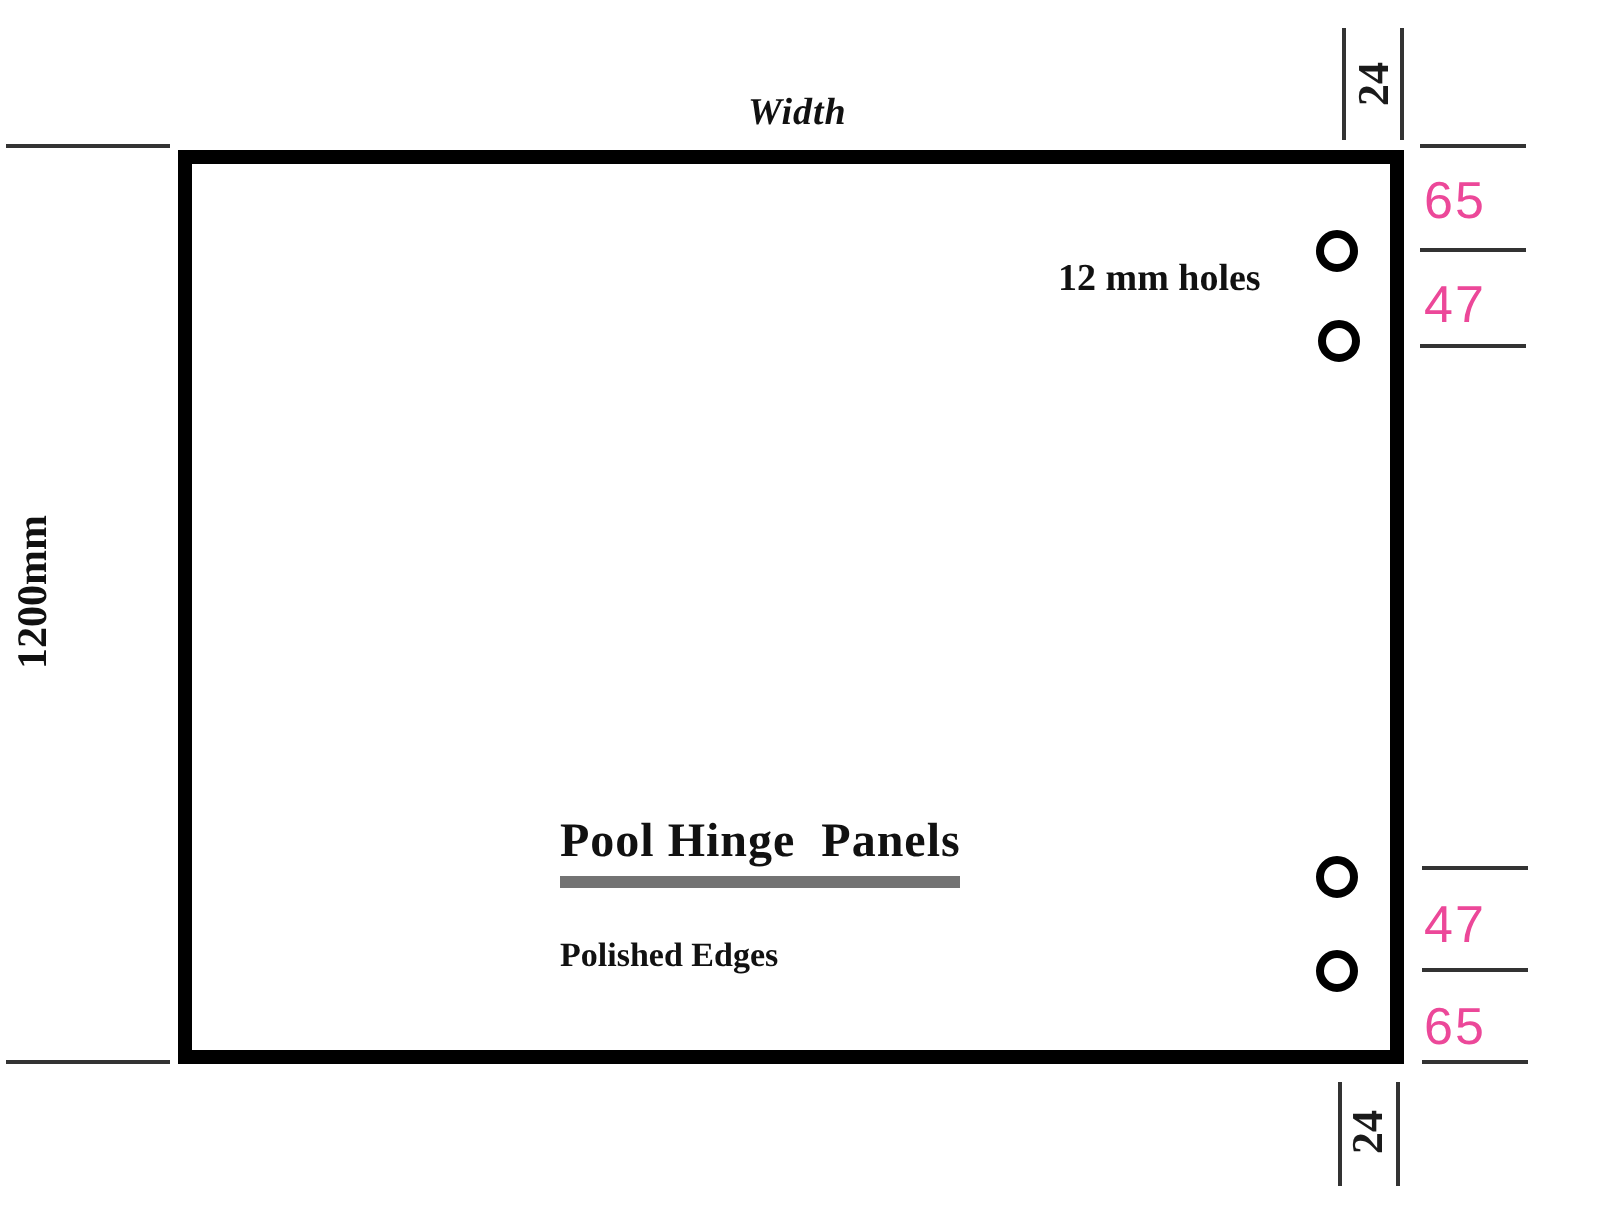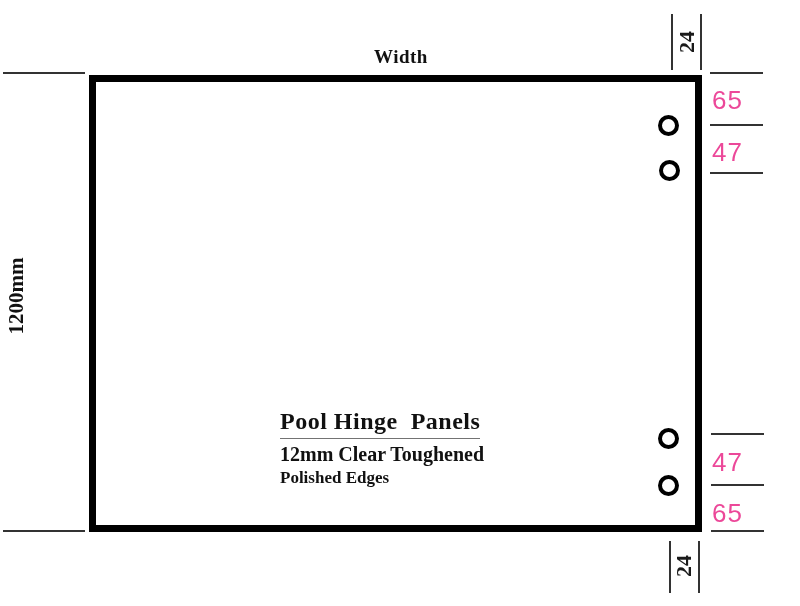--- a/index.html
+++ b/index.html
@@ -58,20 +58,21 @@
     font-size: 22px;
     line-height: 22px;
     color: #1a1a1a;
   }
   .width-label {
     position: absolute;
     left: 374px; top: 46px;
     font-weight: bold;
     font-size: 19px;
     letter-spacing: 0.5px;
+    font-style: italic;
   }
   .height-label {
     width: 84px; height: 22px;
     left: -26px; top: 285px;
     font-weight: bold;
     font-size: 21px;
     line-height: 22px;
   }
   .holes-label {
     position: absolute;
@@ -79,21 +80,21 @@
     font-weight: bold;
     font-size: 19px;
   }
   .title-text {
     position: absolute;
     left: 280px; top: 408px;
     font-weight: bold;
     font-size: 24px;
     white-space: pre;
     display: inline-block;
-    border-bottom: 1px solid #737373;
+    border-bottom: 6px solid #737373;
     padding-bottom: 3px;
     letter-spacing: 0.5px;
   }
   .spec {
     position: absolute;
     left: 280px;
     font-weight: bold;
     white-space: pre;
   }
   .spec-1 { top: 443px; font-size: 20px; }
@@ -112,20 +113,21 @@
   <div class="rot height-label">1200mm</div>
 
   <div class="hline" style="left:3px; top:72px; width:82px;"></div>
   <div class="hline" style="left:3px; top:530px; width:82px;"></div>
 
   <div class="hole" style="left:658px; top:115px;"></div>
   <div class="hole" style="left:659px; top:160px;"></div>
   <div class="hole" style="left:658px; top:428px;"></div>
   <div class="hole" style="left:658px; top:475px;"></div>
 
+  <div class="holes-label">12 mm holes</div>
 
   <div class="vline" style="left:671px; top:14px; height:56px;"></div>
   <div class="vline" style="left:700px; top:14px; height:56px;"></div>
   <div class="rot dim-24" style="left:674px; top:31px; width:26px;">24</div>
 
   <div class="vline" style="left:669px; top:541px; height:52px;"></div>
   <div class="vline" style="left:698px; top:541px; height:52px;"></div>
   <div class="rot dim-24" style="left:671px; top:555px; width:26px;">24</div>
 
   <div class="hline" style="left:710px; top:72px; width:53px;"></div>
@@ -134,16 +136,15 @@
   <div class="dim-num" style="left:712px; top:87px;">65</div>
   <div class="dim-num" style="left:712px; top:139px;">47</div>
 
   <div class="hline" style="left:711px; top:433px; width:53px;"></div>
   <div class="hline" style="left:711px; top:484px; width:53px;"></div>
   <div class="hline" style="left:711px; top:530px; width:53px;"></div>
   <div class="dim-num" style="left:712px; top:449px;">47</div>
   <div class="dim-num" style="left:712px; top:500px;">65</div>
 
   <div class="title-text">Pool Hinge  Panels</div>
-  <div class="spec spec-1">12mm Clear Toughened</div>
   <div class="spec spec-2">Polished Edges</div>
 
 </div>
 
 </body></html>

